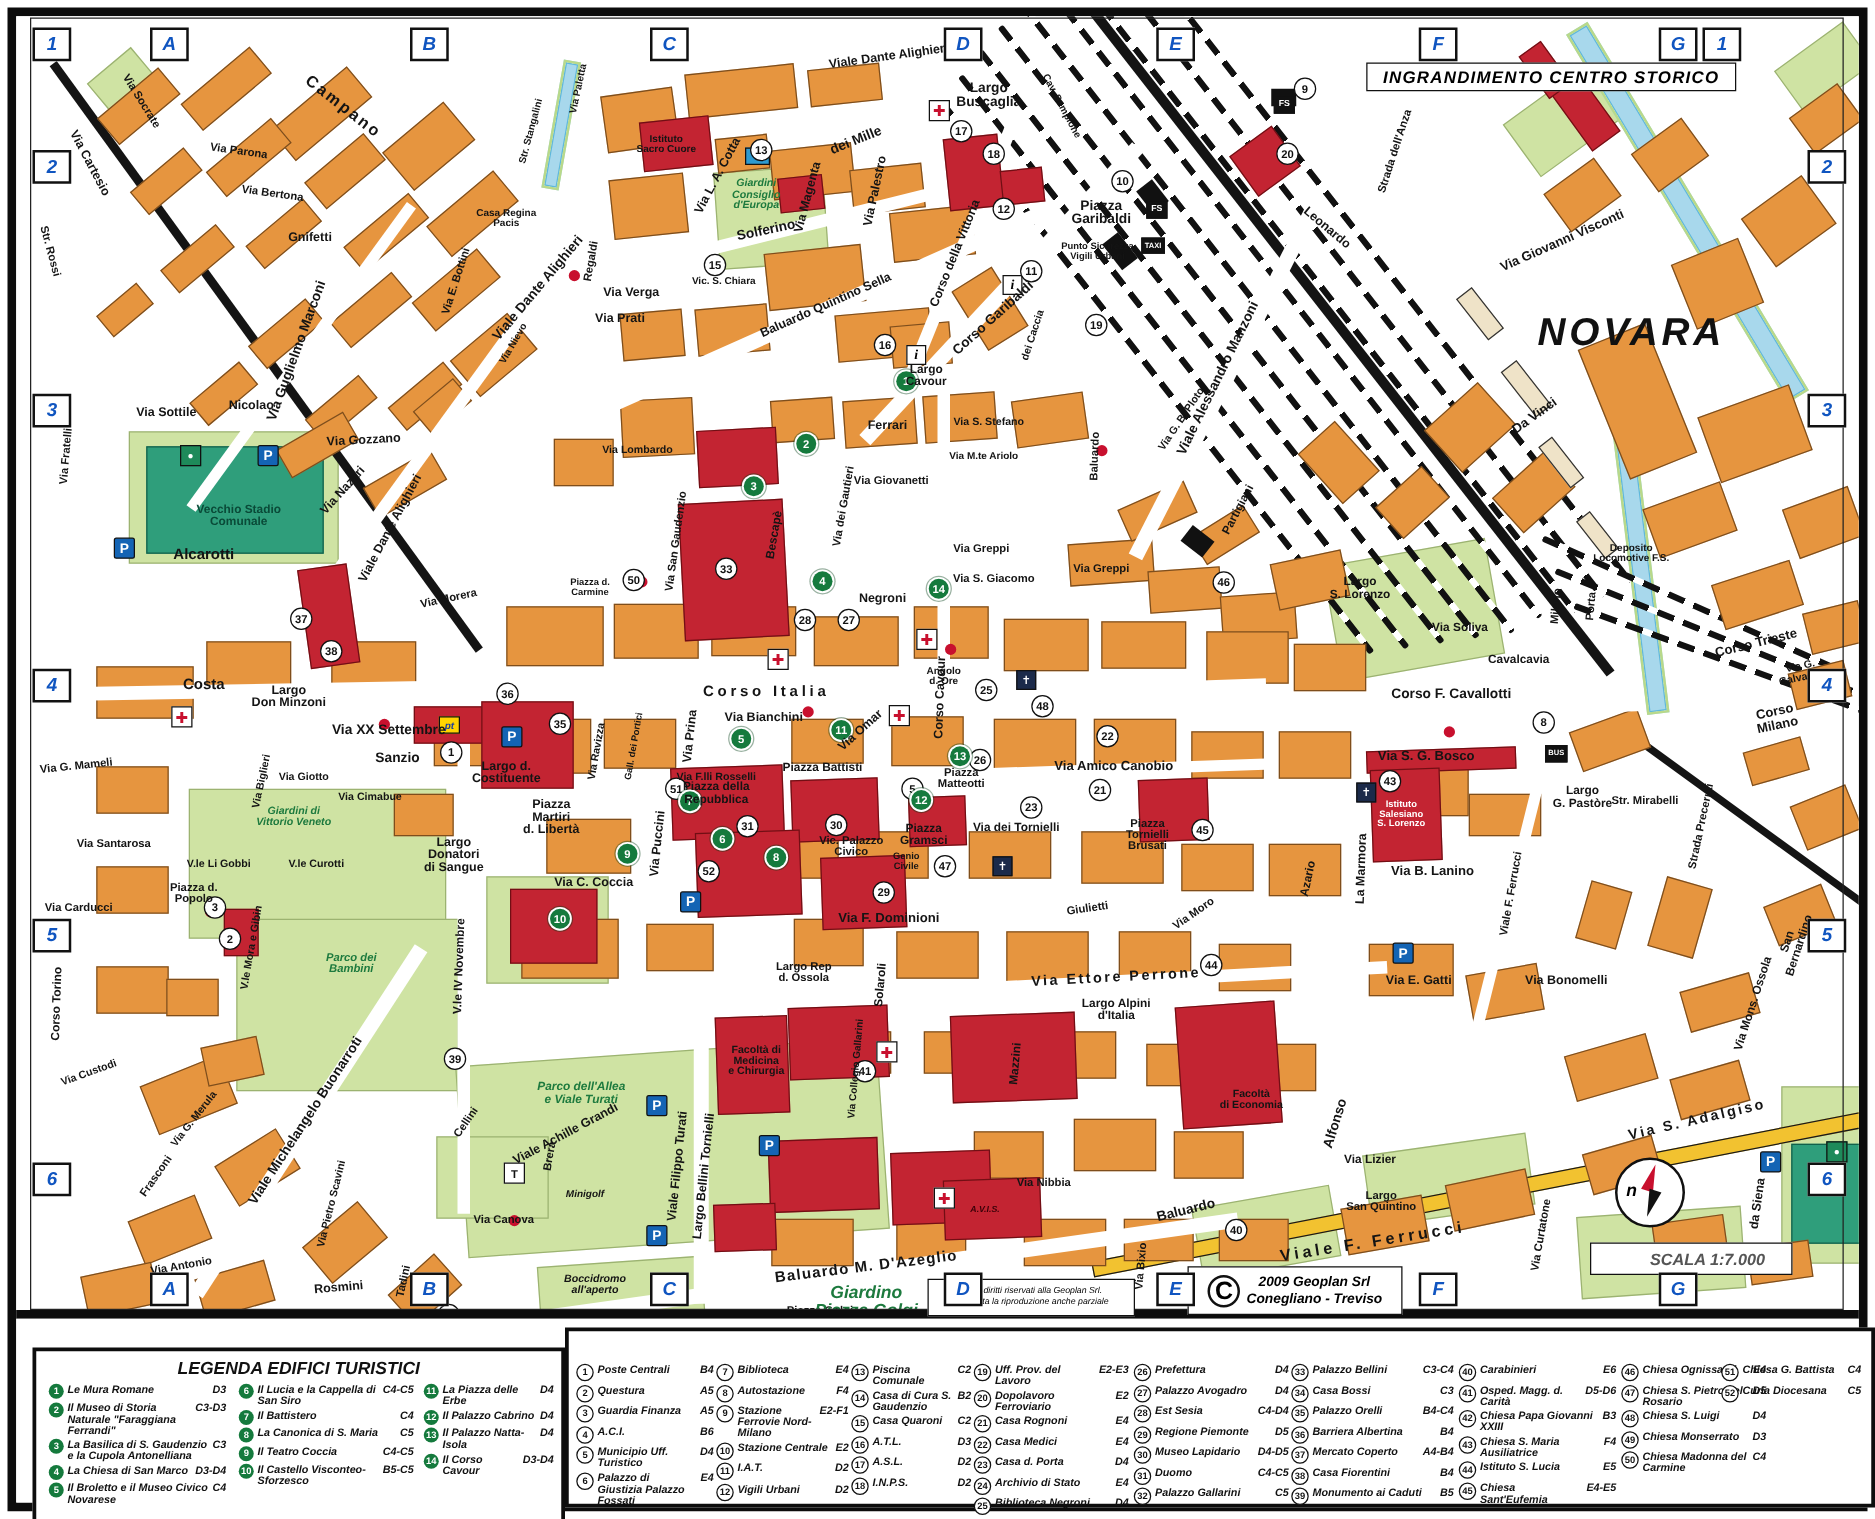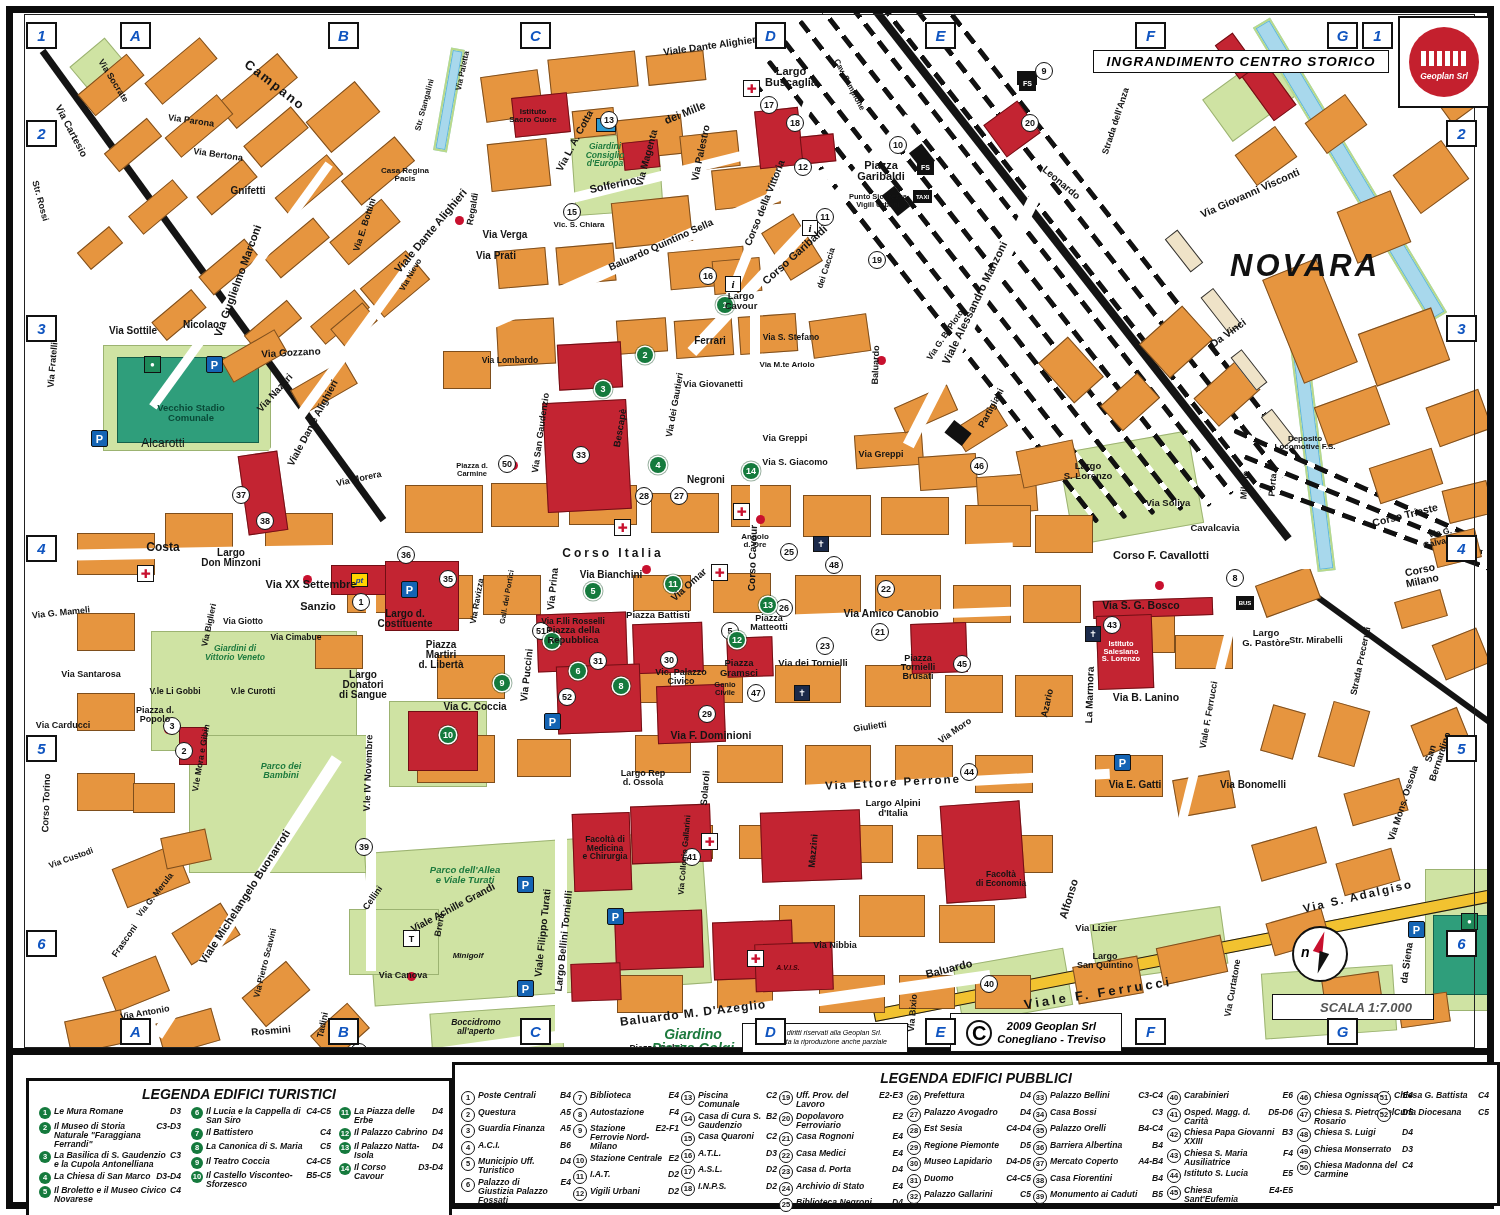--- a/index.html
+++ b/index.html
@@ -454,21 +454,21 @@
       <div class="abs lbl" style="left: 648px; top: 232px; font-size: 10px; font-weight: 600; letter-spacing: 0px; transform: translate(-50%, -50%) rotate(-24deg);">Baluardo Quintino Sella</div>
       <div class="abs lbl" style="left: 120px; top: 318px; font-size: 10px; font-weight: 600; letter-spacing: 0px; transform: translate(-50%, -50%) rotate(0deg);">Via Sottile</div>
       <div class="abs lbl" style="left: 188px; top: 312px; font-size: 10px; font-weight: 600; letter-spacing: 0px; transform: translate(-50%, -50%) rotate(0deg);">Nicolao</div>
       <div class="abs lbl" style="left: 40px; top: 352px; font-size: 9px; font-weight: 600; letter-spacing: 0px; transform: translate(-50%, -50%) rotate(-85deg);">Via Fratelli</div>
       <div class="abs lbl" style="left: 278px; top: 340px; font-size: 10px; font-weight: 600; letter-spacing: 0px; transform: translate(-50%, -50%) rotate(-3deg);">Via Gozzano</div>
       <div class="abs lbl" style="left: 262px; top: 380px; font-size: 10px; font-weight: 600; letter-spacing: 0px; transform: translate(-50%, -50%) rotate(-48deg);">Via Nazari</div>
       <div class="abs lbl" style="left: 300px; top: 410px; font-size: 10px; font-weight: 600; letter-spacing: 0px; transform: translate(-50%, -50%) rotate(-62deg);">Viale Dante Alighieri</div>
       <div class="abs lbl" style="left: 346px; top: 466px; font-size: 9px; font-weight: 600; letter-spacing: 0px; transform: translate(-50%, -50%) rotate(-12deg);">Via Morera</div>
       <div class="abs lbl" style="left: 178px; top: 400px; font-size: 9.5px; font-weight: 700; letter-spacing: 0px; transform: translate(-50%, -50%) rotate(0deg); color: rgb(10, 74, 56);">Vecchio Stadio
 Comunale</div>
-      <div class="abs lbl" style="left: 150px; top: 430px; font-size: 12px; font-weight: 400; letter-spacing: 0px; transform: translate(-50%, -50%) rotate(0deg);">Alcarotti</div>
+      <div class="abs lbl" style="left: 150px; top: 430px; font-size: 12px; font-weight: 700; letter-spacing: 0px; transform: translate(-50%, -50%) rotate(0deg);">Alcarotti</div>
       <div class="abs lbl" style="left: 150px; top: 534px; font-size: 12px; font-weight: 700; letter-spacing: 0px; transform: translate(-50%, -50%) rotate(0deg);">Costa</div>
       <div class="abs lbl" style="left: 218px; top: 545px; font-size: 10px; font-weight: 700; letter-spacing: 0px; transform: translate(-50%, -50%) rotate(0deg);">Largo
 Don Minzoni</div>
       <div class="abs lbl" style="left: 298px; top: 536px; font-size: 11px; font-weight: 700; letter-spacing: 0px; transform: translate(-50%, -50%) rotate(0deg); margin-top: 36px;">Via XX Settembre</div>
       <div class="abs lbl" style="left: 305px; top: 594px; font-size: 11px; font-weight: 700; letter-spacing: 0px; transform: translate(-50%, -50%) rotate(0deg);">Sanzio</div>
       <div class="abs lbl" style="left: 230px; top: 608px; font-size: 8.5px; font-weight: 600; letter-spacing: 0px; transform: translate(-50%, -50%) rotate(0deg);">Via Giotto</div>
       <div class="abs lbl" style="left: 283px; top: 624px; font-size: 8.5px; font-weight: 700; letter-spacing: 0px; transform: translate(-50%, -50%) rotate(0deg);">Via Cimabue</div>
       <div class="abs lbl green-lbl" style="left: 222px; top: 640px; font-size: 8.5px; font-weight: 600; letter-spacing: 0px; transform: translate(-50%, -50%) rotate(0deg);">Giardini di
 Vittorio Veneto</div>
       <div class="abs lbl" style="left: 162px; top: 678px; font-size: 8.5px; font-weight: 600; letter-spacing: 0px; transform: translate(-50%, -50%) rotate(0deg);">V.le Li Gobbi</div>
@@ -640,26 +640,20 @@
   <div class="abs" id="novara">NOVARA</div>
   <div class="abs wbox" id="scala">SCALA 1:7.000</div>
   <div class="abs wbox" id="copyright">
     <span class="csym">C</span>
     <span><span>2009 Geoplan Srl</span><br>
       <span>Conegliano - Treviso</span></span>
   </div>
   <div class="abs wbox" id="rights">
     <span><span>Tutti i diritti riservati alla Geoplan Srl.</span><br><span>E' vietata la riproduzione anche parziale</span></span>
   </div>
-  <div class="abs" id="logo-box">
-    <div id="logo-circle">
-      <div id="logo-sky"></div>
-      <div id="logo-text">Geoplan Srl</div>
-    </div>
-  </div>
   <div class="abs" id="compass">
     <div id="needle-r"></div>
     <div id="needle-b"></div>
     <div class="n">n</div>
   </div>
 
   <div class="abs legend-box" id="legend-tourist">
     <div class="legend-title">LEGENDA EDIFICI TURISTICI</div>
   <div class="abs lcol" style="left: 10px; width: 142px;">
         <div class="lrow">
@@ -732,21 +726,20 @@
           <span class="lgrid">D4</span>
         </div>
         <div class="lrow">
           <span class="lnum t">14</span>
           <span class="ltxt">Il Corso Cavour</span>
           <span class="lgrid">D3-D4</span>
         </div>
       </div>
     </div>
   <div class="abs legend-box" id="legend-public">
-    <div class="legend-title">LEGENDA EDIFICI PUBBLICI</div>
   <div class="abs lcol" style="left: 6px; width: 110px;">
         <div class="lrow">
           <span class="lnum p">1</span>
           <span class="ltxt">Poste Centrali</span>
           <span class="lgrid">B4</span>
         </div>
         <div class="lrow">
           <span class="lnum p">2</span>
           <span class="ltxt">Questura</span>
           <span class="lgrid">A5</span>

